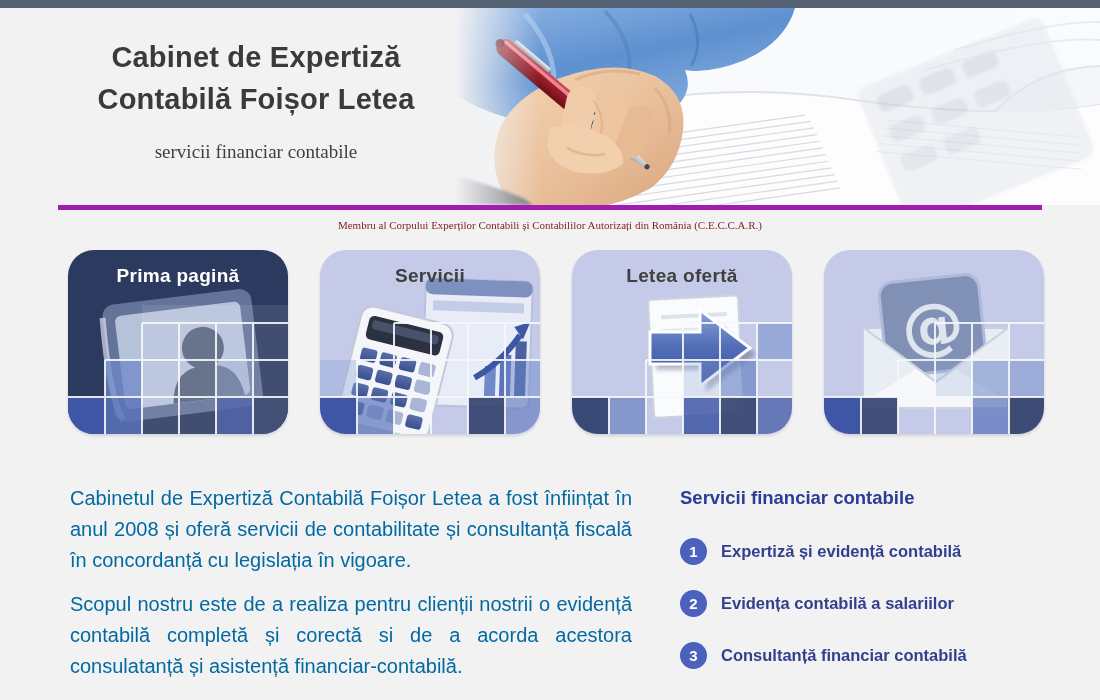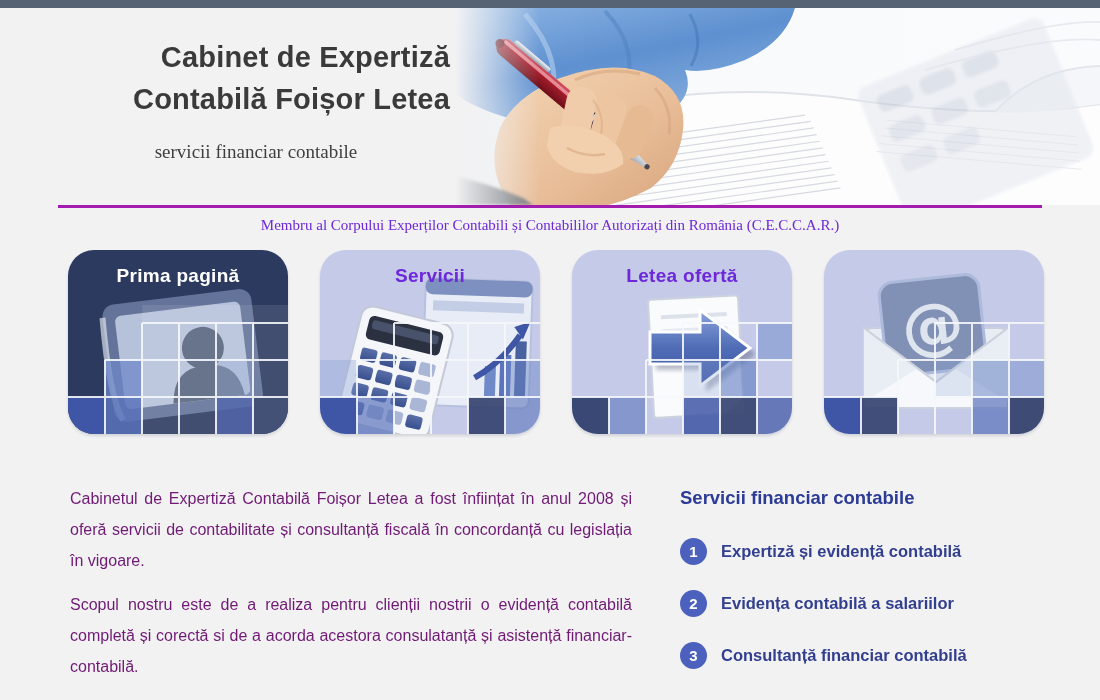--- a/index.html
+++ b/index.html
@@ -4,33 +4,33 @@
 <style>
   html,body{margin:0;padding:0;}
   body{
     width:1100px;height:700px;overflow:hidden;position:relative;
     background:#f2f2f3;font-family:"Liberation Sans",sans-serif;
   }
   .topbar{height:8px;background:#566374;}
   .header{position:relative;height:197px;}
   .photo{position:absolute;right:0;top:0;width:645px;height:197px;}
   .title-block{position:absolute;left:62px;top:28px;width:388px;text-align:center;z-index:2;}
-  .site-title{margin:0;font-size:29px;font-weight:600;color:#3a3a3a;line-height:1.45;letter-spacing:.2px;text-align:right;}
+  .site-title{margin:0;font-size:29px;font-weight:600;color:#3a3a3a;line-height:1.45;letter-spacing:.2px;}
   .site-subtitle{margin-top:21px;font-family:"Liberation Serif",serif;font-size:19px;color:#3f3f3f;}
-  .band{border-top:3px solid #a21caf;margin:0 58px;text-align:center;
-        padding:9px 0 10px;font-family:"Liberation Serif",serif;font-size:15px;color:#6d28d9;}
+  .band{border-top:5px solid #a21caf;margin:0 58px;text-align:center;
+        padding:9px 0 10px;font-family:"Liberation Serif",serif;font-size:11px;color:#7f1d1d;}
   .nav-row{position:absolute;top:250px;left:68px;display:flex;gap:32px;}
   .card{width:220px;height:184px;border-radius:26px;overflow:hidden;position:relative;
         cursor:pointer;box-shadow:0 2px 3px rgba(60,70,100,.18);}
   .card svg{position:absolute;inset:0;display:block;}
   .card-title{position:absolute;top:15px;left:0;width:100%;text-align:center;
-              font-weight:bold;font-size:19px;z-index:3;color:#6d28d9;letter-spacing:.3px;}
+              font-weight:bold;font-size:19px;z-index:3;color:#404040;letter-spacing:.3px;}
   .card.dark .card-title{color:#ffffff;}
   .main-text{position:absolute;left:70px;top:483px;width:562px;}
-  .main-text p{margin:0 0 13px;font-size:16px;line-height:31px;text-align:justify;color:#701a75;}
+  .main-text p{margin:0 0 13px;font-size:20px;line-height:31px;text-align:justify;color:#0369a1;}
   .sidebar{position:absolute;left:680px;top:487px;width:370px;}
   .sidebar-heading{margin:0 0 29px;font-size:18.5px;font-weight:bold;color:#2c3c96;}
   .s-item{display:flex;align-items:center;gap:14px;margin-bottom:25px;cursor:pointer;}
   .badge{flex:0 0 auto;width:27px;height:27px;border-radius:50%;background:#4c61bd;color:#fff;
          font-size:15px;font-weight:bold;display:flex;align-items:center;justify-content:center;}
   .s-label{font-size:16.5px;font-weight:bold;color:#323f8e;}
 </style>
 </head>
 <body>
 

